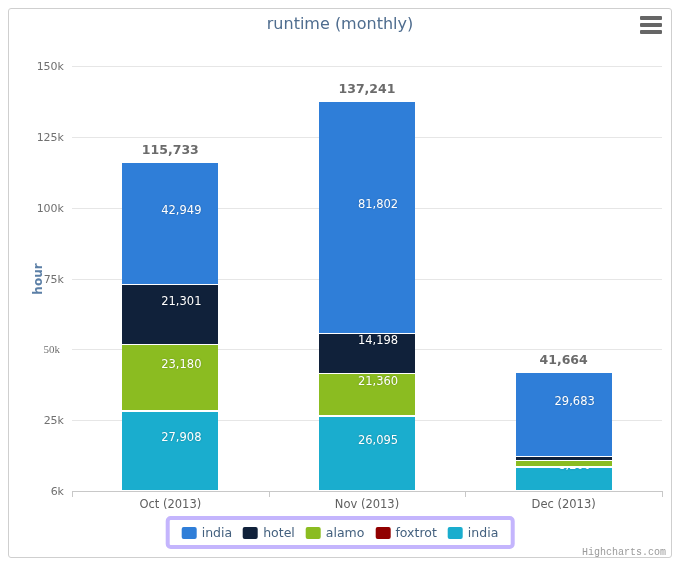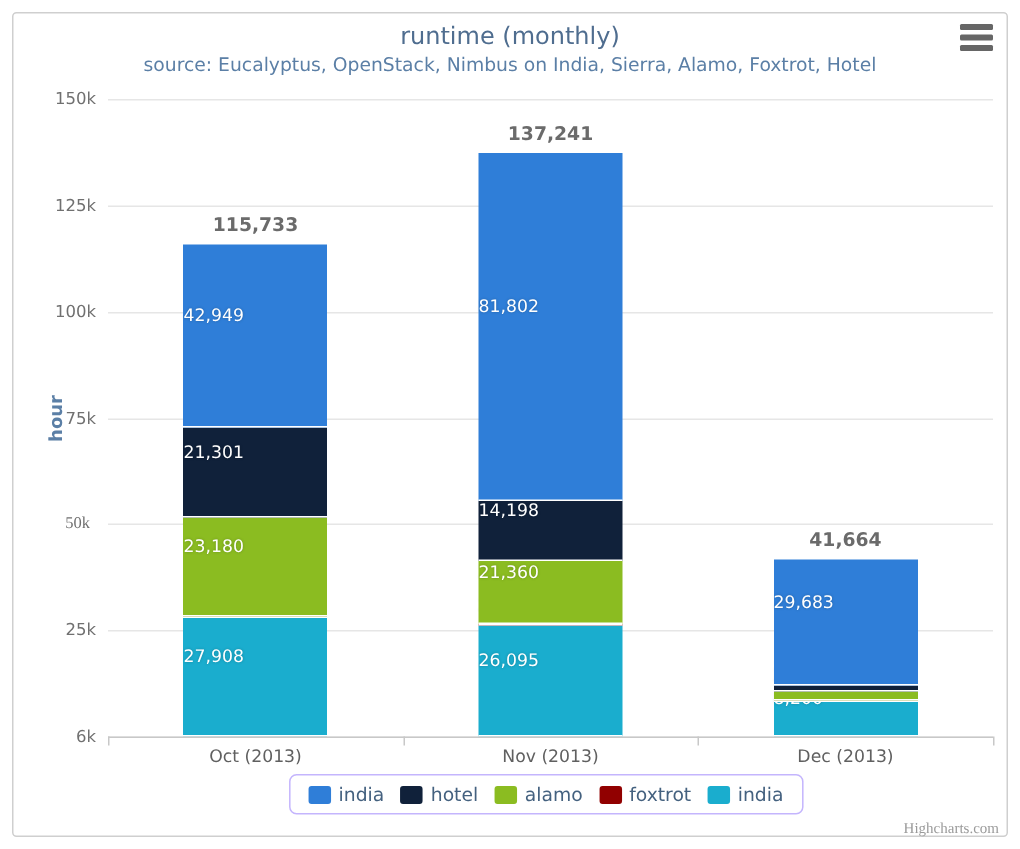--- a/index.html
+++ b/index.html
@@ -45,58 +45,57 @@
   #ylabel{
     position:absolute;left:14px;top:50%;transform:translateY(-50%) rotate(-90deg);
     transform-origin:center;font-size:12px;font-weight:bold;color:#5b7fa6;
     white-space:nowrap;font-family:"DejaVu Sans",sans-serif;
   }
   #ylabel-wrap{position:absolute;left:8px;top:66px;width:28px;height:425px;}
 
   .bar-group{position:absolute;bottom:0;width:96px;}
   .seg{position:absolute;left:0;width:100%;box-sizing:border-box;}
   .seg-label{
-    position:absolute;left:0;width:100%;
+    position:absolute;left:11px;width:100%;text-align:center;
     font-size:11.5px;color:#ffffff;font-family:"DejaVu Sans",sans-serif;
     text-shadow:0 0 2px rgba(0,0,0,.25);
     transform:translateY(-50%);pointer-events:none;white-space:nowrap;
   }
   .total-label{
     position:absolute;left:-20px;width:136px;text-align:center;
     font-size:12.5px;font-weight:bold;color:#6b6b6b;
     font-family:"DejaVu Sans",sans-serif;white-space:nowrap;
   }
   .xtick{
     position:absolute;top:497px;width:160px;text-align:center;
     font-size:11.5px;color:#606060;font-family:"DejaVu Sans",sans-serif;
   }
   .xtickmark{position:absolute;top:491px;width:1px;height:6px;background:#c8c8c8;}
 
   #legend{
     position:absolute;left:50%;transform:translateX(-50%);top:516px;
-    border:1px solid #c4b5fd;border-radius:5px;background:#fff;
-    padding:5px 12px;display:flex;align-items:flex-start;gap:11px;margin-left:24px;
+    border:4px solid #c4b5fd;border-radius:5px;background:#fff;
+    padding:5px 12px;display:flex;align-items:flex-start;gap:11px;
   }
   .legend-item{display:flex;align-items:center;gap:5px;cursor:pointer;}
   .legend-swatch{width:15px;height:12px;border-radius:2px;display:block;}
   .legend-text{font-size:12.5px;color:#44617f;font-family:"DejaVu Sans",sans-serif;}
   #credits{
     position:absolute;right:14px;bottom:8px;font-size:10px;color:#9a9a9a;
-    font-family:Liberation Serif, serif;cursor:pointer;
+    font-family:Liberation Mono, monospace;cursor:pointer;
   }
 </style>
 </head>
 <body>
 
 <div id="chart-frame">
 
   <div id="plot-border"></div>
 
   <div class="title">runtime (monthly)</div>
-  <div class="subtitle">source: Eucalyptus, OpenStack, Nimbus on India, Sierra, Alamo, Foxtrot, Hotel</div>
 
   <div id="hamburger">
     <span></span>
     <span></span>
     <span></span>
   </div>
 
   <div id="ylabel-wrap">
     <div id="ylabel">hour</div>
   </div>

